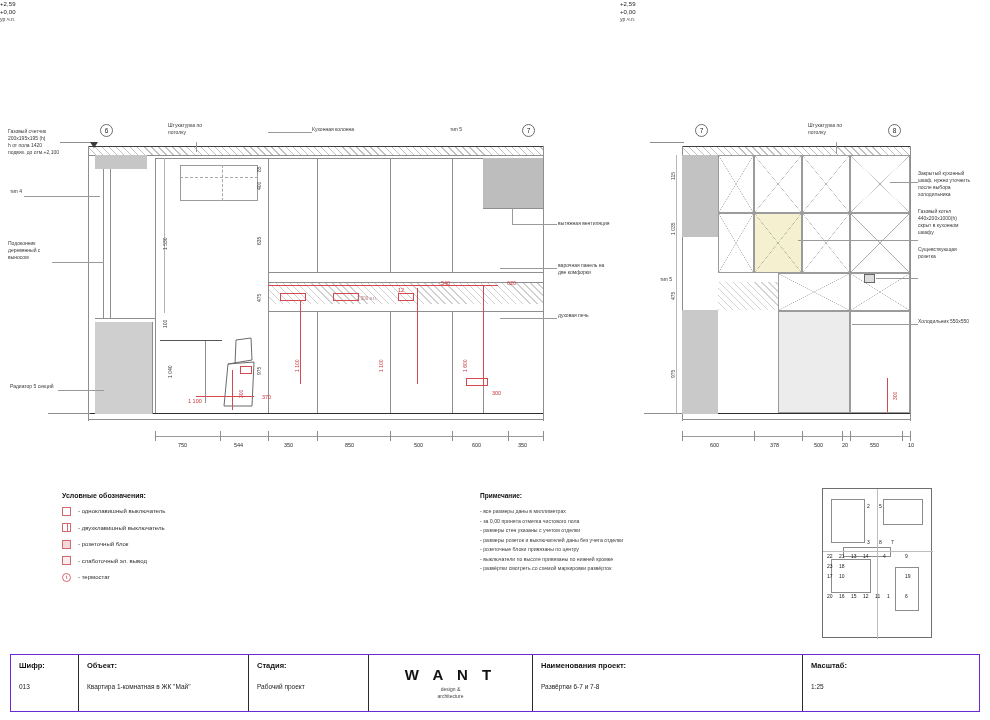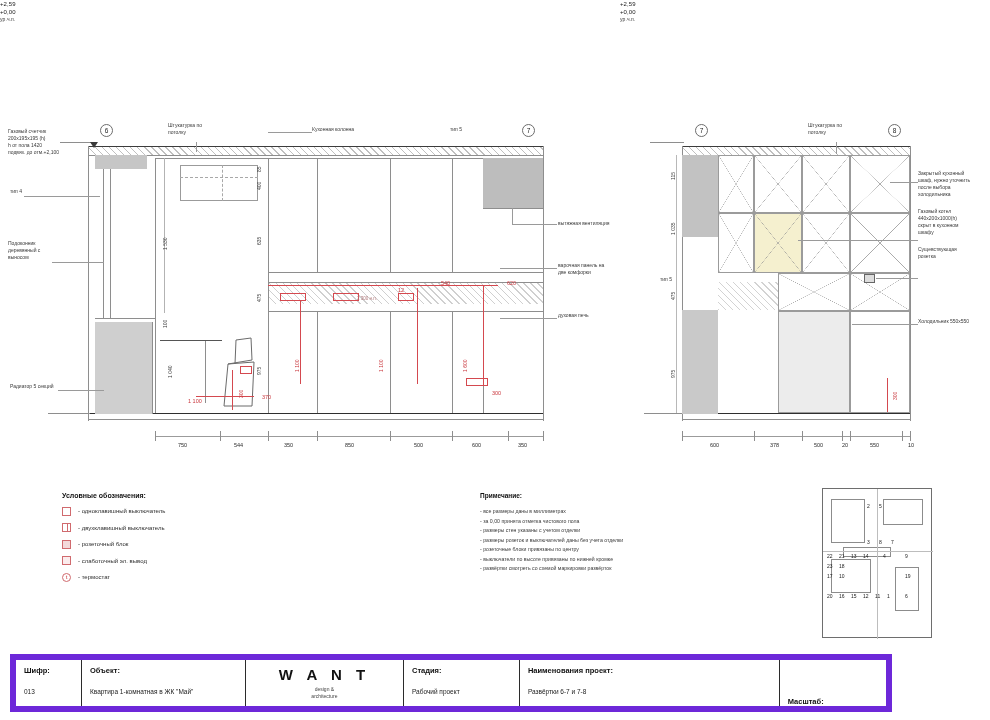--- a/index.html
+++ b/index.html
@@ -53,22 +53,22 @@
     font-size: 6.5px;
     display: flex; align-items: center; justify-content: center;
     background: #fff; color: #222;
   }
   .dim-num { position: absolute; font-size: 5.5px; color: #2c2c2c; }
   .dim-num-red { color: #c9363c; }
 
   
   .titleblock {
     position: absolute; left: 10px; bottom: 8px;
-    width: 882px; height: 58px;
-    border: 6px solid #6d28d9;
+    width: 970px; height: 58px;
+    border: 1px solid #6d28d9;
     display: flex;
   }
   .tb-cell {
     border-right: 1px solid #2b2b2b;
     padding: 6px 8px;
     position: relative;
   }
   .tb-cell:last-child { border-right: none; }
   .tb-h { font-size: 7.5px; font-weight: bold; color: #111; }
   .tb-v { font-size: 6.5px; color: #222; margin-top: 13px; }
@@ -409,32 +409,32 @@
 
   <div class="titleblock">
     <div class="tb-cell" style="width:68px;">
       <div class="tb-h">Шифр:</div>
       <div class="tb-v">013</div>
     </div>
     <div class="tb-cell" style="width:170px;">
       <div class="tb-h">Объект:</div>
       <div class="tb-v">Квартира 1-комнатная в ЖК "Май"</div>
     </div>
+    <div class="tb-cell" style="width:120px;">
+      <div class="tb-h">Стадия:</div>
+      <div class="tb-v">Рабочий проект</div>
+    </div>
     <div class="tb-cell tb-logo" style="width:164px;">
       <div class="w">W A N T</div>
       <div class="sub">design &amp;</div>
       <div class="sub" style="margin-top:0;">architecture</div>
     </div>
-    <div class="tb-cell" style="width:120px;">
-      <div class="tb-h">Стадия:</div>
-      <div class="tb-v">Рабочий проект</div>
-    </div>
     <div class="tb-cell" style="width:270px;">
       <div class="tb-h">Наименования проект:</div>
       <div class="tb-v">Развёртки 6-7 и 7-8</div>
     </div>
-    <div class="tb-cell" style="width:110px;margin-top:31px;">
+    <div class="tb-cell" style="width:110px;">
       <div class="tb-h">Масштаб:</div>
       <div class="tb-v">1:25</div>
     </div>
   </div>
 
 </div>
 
 </body></html>

